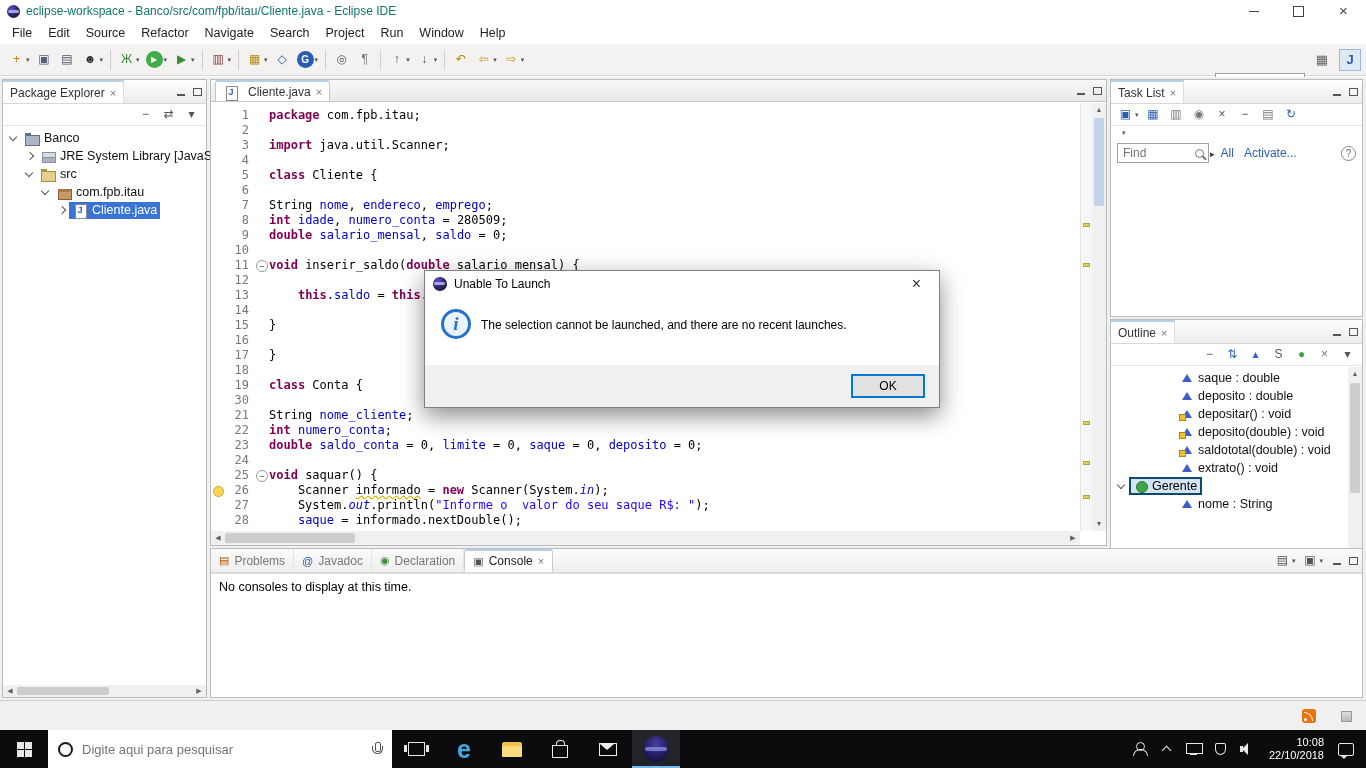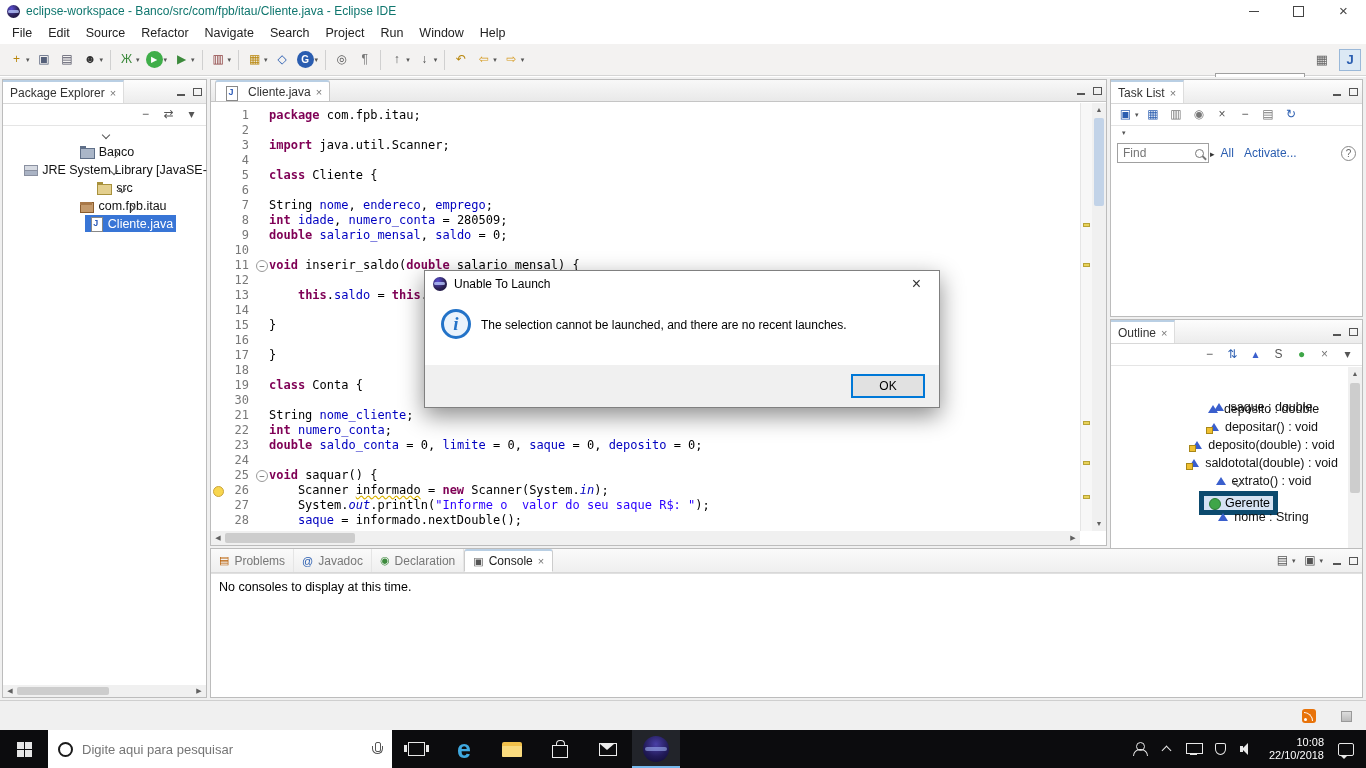--- a/index.html
+++ b/index.html
@@ -41,27 +41,27 @@
   .view-tab { display:flex; align-items:center; gap:5px; padding:0 7px; font-size:12px; color:#333; background:#fff; border-right:1px solid #ddd; border-top:2px solid #b9cfe4; }
   .tab-close::before { content:'×'; font-size:11px; color:#777; }
   .view-ctrl { margin-left:auto; display:flex; align-items:center; padding-right:4px; gap:6px; }
   .icon-min { width:11px; height:11px; position:relative; }
   .icon-min::after { content:''; position:absolute; left:1px; bottom:1px; width:8px; height:2px; background:#555; }
   .icon-max { width:9px; height:8px; border:1.5px solid #555; }
   .panel-toolbar { height:22px; display:flex; align-items:center; border-bottom:1px solid #e5e5e5; padding:0 3px; }
   .panel-toolbar.right { justify-content:flex-end; }
 
   
-  .tree-row { height:18px; display:flex; align-items:center; font-size:12.5px; color:#111; white-space:nowrap;flex-direction:column; }
+  .tree-row { height:18px; display:flex; align-items:center; font-size:12.5px; color:#111; white-space:nowrap; }
   .chev { width:14px; height:14px; flex:0 0 14px; position:relative; }
   .chev.closed::after { content:''; position:absolute; left:4px; top:4px; width:5px; height:5px; border-right:1.3px solid #555; border-bottom:1.3px solid #555; transform:rotate(-45deg); }
   .chev.open::after { content:''; position:absolute; left:3px; top:3px; width:5px; height:5px; border-right:1.3px solid #555; border-bottom:1.3px solid #555; transform:rotate(45deg); }
   .row-content { display:flex; align-items:center; padding:1px 3px; }
   .tree-row.selected .row-content { background:#3875d6; color:#fff; }
-  .outline-tree .tree-row.selected .row-content { background:#d6e3f3; border:5px solid #0c4a6e; color:#000; padding:0 3px; }
+  .outline-tree .tree-row.selected .row-content { background:#d6e3f3; border:2px solid #0c4a6e; color:#000; padding:0 3px; }
 
   
   .ti { width:16px; height:15px; flex:0 0 16px; margin-right:4px; position:relative; }
   .ti-project::before { content:''; position:absolute; left:1px; top:4px; width:13px; height:9px; background:#aab6c8; border:1px solid #5f6f88; }
   .ti-project::after { content:''; position:absolute; left:1px; top:2px; width:6px; height:3px; background:#5f6f88; }
   .ti-library::before { content:''; position:absolute; left:2px; top:3px; width:12px; height:4px; background:#d6dae2; border:1px solid #8a90a0; }
   .ti-library::after { content:''; position:absolute; left:2px; top:8px; width:12px; height:4px; background:#aab3c4; border:1px solid #8a90a0; }
   .ti-srcfolder::before { content:''; position:absolute; left:1px; top:4px; width:13px; height:9px; background:#e3cf8e; border:1px solid #a8913c; }
   .ti-srcfolder::after { content:''; position:absolute; left:1px; top:2px; width:6px; height:3px; background:#a8913c; }
   .ti-package::before { content:''; position:absolute; left:2px; top:4px; width:12px; height:9px; background:#c49a6c; border:1px solid #8a5c2e; }
@@ -497,21 +497,21 @@
           <span class="tb-glyph" style="color: rgb(63, 166, 72);">●</span>
         </span>
         <span class="tb-item">
           <span class="tb-glyph" style="color: rgb(119, 119, 119);">×</span>
         </span>
         <span class="tb-item">
           <span class="tb-glyph" style="color: rgb(85, 85, 85);">▾</span>
         </span>
       </div>
     <div class="outline-tree" style="padding-top:3px;">
-        <div class="tree-row" style="padding-left: 52px; gap: 16px;">
+        <div class="tree-row" style="padding-left: 52px;">
           <span class="chev none"></span>
           <span class="row-content">
             <span class="oi oi-field"></span>
             <span class="tree-label">saque : double</span>
           </span>
         </div>
         <div class="tree-row" style="padding-left: 52px;">
           <span class="chev none"></span>
           <span class="row-content">
             <span class="oi oi-field"></span>

